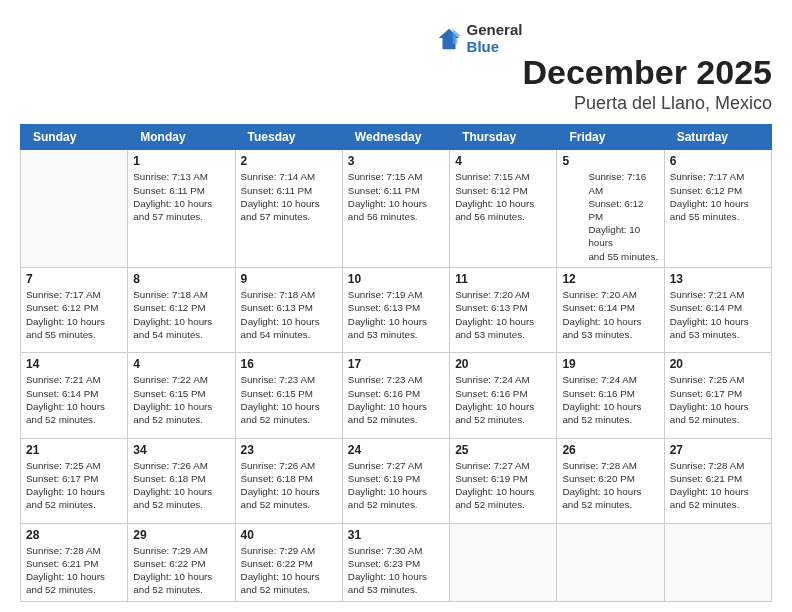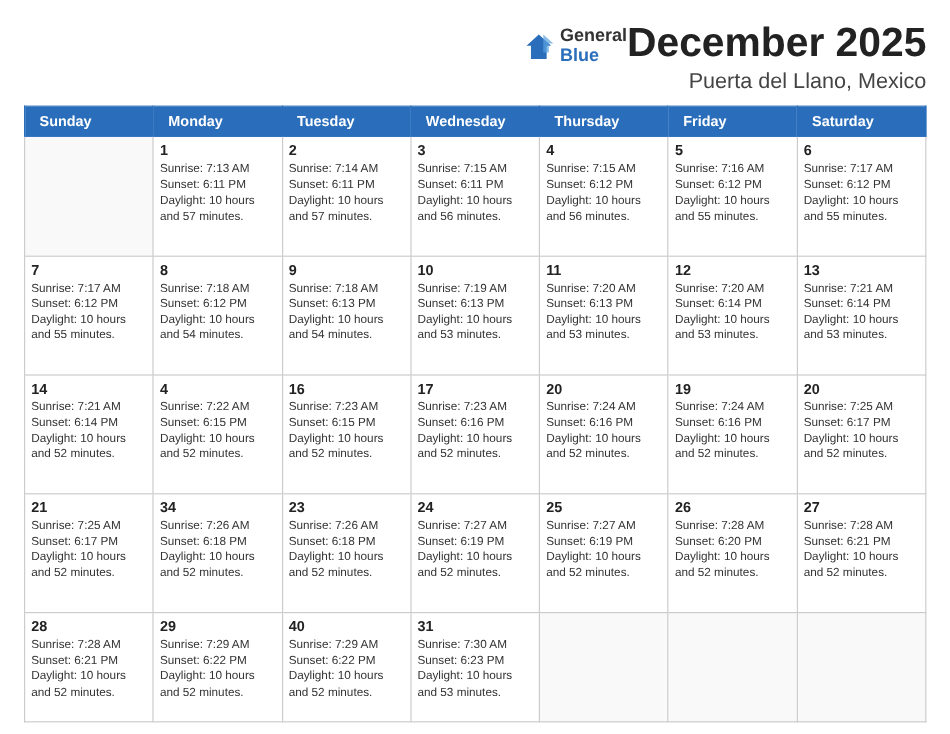--- a/index.html
+++ b/index.html
@@ -44,20 +44,21 @@
       font-weight: bold;
       color: #2a6ebb;
     }
     .logo-icon {
       width: 28px;
       height: 28px;
       margin-right: 4px;
     }
     .title-area {
       text-align: right;
+      margin-top: 36px;
     }
     .month-title {
       font-size: 34px;
       font-weight: bold;
       color: #222;
       line-height: 1.1;
     }
     .location {
       font-size: 18px;
       color: #444;
@@ -162,21 +163,21 @@
           </td>
           <td>
             <div class="day-number">4</div>
             <div class="day-info" style="white-space: pre-wrap;">Sunrise: 7:15 AM
 Sunset: 6:12 PM
 Daylight: 10 hours
 and 56 minutes.</div>
           </td>
           <td>
             <div class="day-number">5</div>
-            <div class="day-info" style="white-space: pre-wrap;">Sunrise: 7:16 AM
+            <div class="day-info" style="white-space: pre-wrap; margin-left: 26px;">Sunrise: 7:16 AM
 Sunset: 6:12 PM
 Daylight: 10 hours
 and 55 minutes.</div>
           </td>
           <td>
             <div class="day-number">6</div>
             <div class="day-info" style="white-space: pre-wrap;">Sunrise: 7:17 AM
 Sunset: 6:12 PM
 Daylight: 10 hours
 and 55 minutes.</div>

